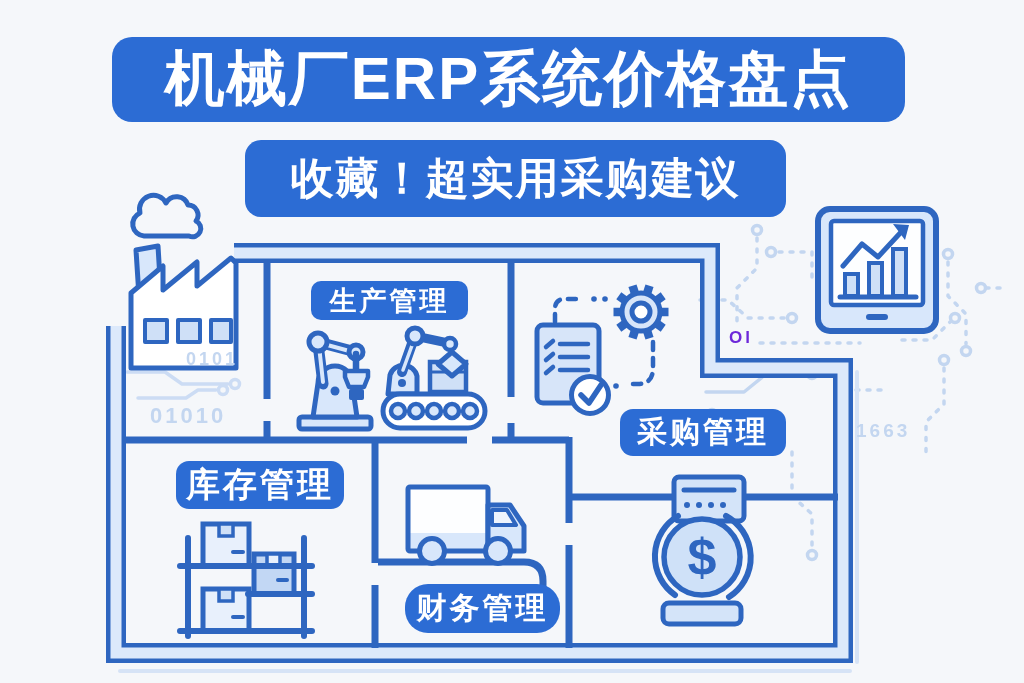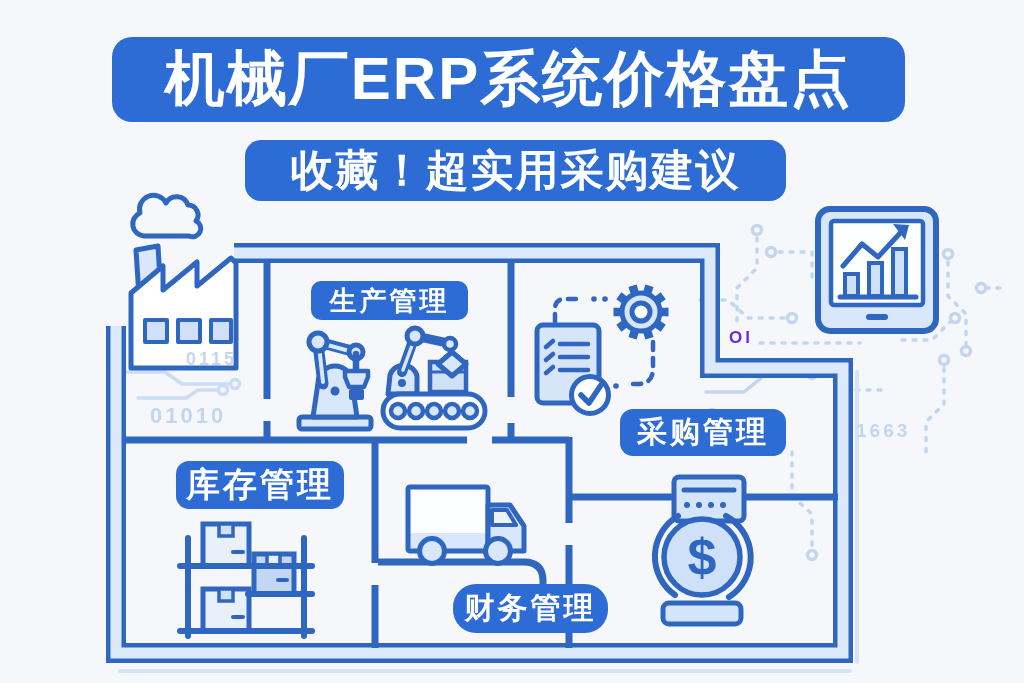--- a/index.html
+++ b/index.html
@@ -217,35 +217,35 @@
     <path d="M726,516 A47,47 0 0 1 729,597" fill="none" stroke="#2e66c0" stroke-width="6" stroke-linecap="round"></path>
     <circle cx="702" cy="557" r="38" fill="#cfe1f8" stroke="#2e66c0" stroke-width="5.5"></circle>
     <text x="702" y="575" text-anchor="middle" font-size="52" font-weight="bold" fill="#2e66c0">$</text>
     <rect x="663" y="603" width="78" height="21" rx="6" fill="#d4e4f9" stroke="#2e66c0" stroke-width="5"></rect>
   </g>
 </svg>
 
   <div class="banner" style="left:112px;top:37px;width:793px;height:85px;border-radius:20px;font-size:60px;letter-spacing:2px;">
     <span>机械厂ERP系统价格盘点</span>
   </div>
-  <div class="banner" style="left:245px;top:140px;width:541px;height:61px;border-radius:16px;font-size:43px;letter-spacing:2px;">
+  <div class="banner" style="left:245px;top:140px;width:541px;height:77px;border-radius:16px;font-size:43px;letter-spacing:2px;">
     <span>收藏！超实用采购建议</span>
   </div>
 
   <div class="room-label" style="left:311px;top:281px;width:157px;height:39px;border-radius:10px;font-size:27px;letter-spacing:3px;">
     <span>生产管理</span>
   </div>
   <div class="room-label" style="left:620px;top:409px;width:166px;height:47px;border-radius:13px;font-size:30px;letter-spacing:3px;">
     <span>采购管理</span>
   </div>
   <div class="room-label" style="left:176px;top:461px;width:168px;height:48px;border-radius:13px;font-size:34px;letter-spacing:3px;">
     <span>库存管理</span>
   </div>
-  <div class="room-label" style="left:405px;top:584px;width:155px;height:49px;border-radius:23px;font-size:30px;letter-spacing:3px;margin-left:48px;">
+  <div class="room-label" style="left:405px;top:584px;width:155px;height:49px;border-radius:23px;font-size:30px;letter-spacing:3px;">
     <span>财务管理</span>
   </div>
 
-  <div class="binary" style="left:186px;top:349px;font-size:18px;">0115</div>
+  <div class="binary" style="left:186px;top:349px;font-size:18px;">0101</div>
   <div class="binary" style="left:150px;top:403px;font-size:22px;">01010</div>
   <div class="binary" style="left:856px;top:420px;font-size:19px;">1663</div>
   <div class="binary" style="left:729px;top:328px;font-size:17px;color:#6d28d9;">Ol</div>
 
 </div>
 
 </body></html>

